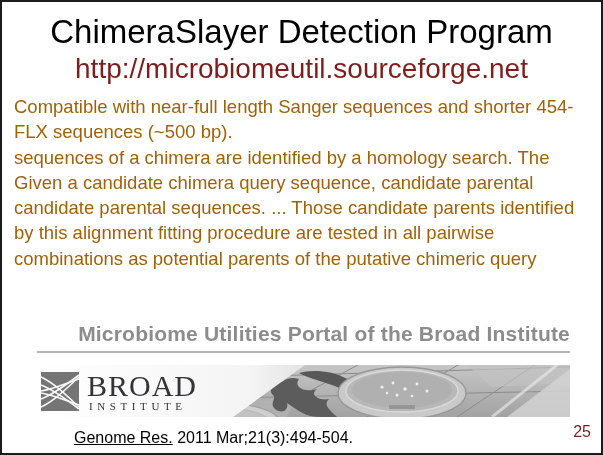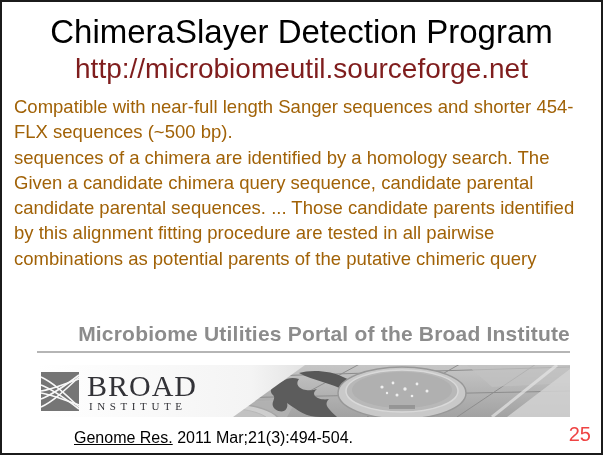--- a/index.html
+++ b/index.html
@@ -50,21 +50,21 @@
     overflow:hidden;
   }
   .banner svg{display:block;}
   .citation{
     position:absolute;top:427px;left:60px;
     font-size:16px;color:#000;white-space:nowrap;margin-left:12px;
   }
   .citation .journal{text-decoration:underline;}
   .page-number{
     position:absolute;top:421px;right:10px;
-    font-size:20px;color:#ef4444;margin-left:7px;
+    font-size:16px;color:#7f1d1d;margin-left:7px;
   }
   .broad-name{
     font-family:"Liberation Serif", serif;
     fill:#333338;
   }
 </style>
 </head>
 <body>
 
 <div class="slide">

